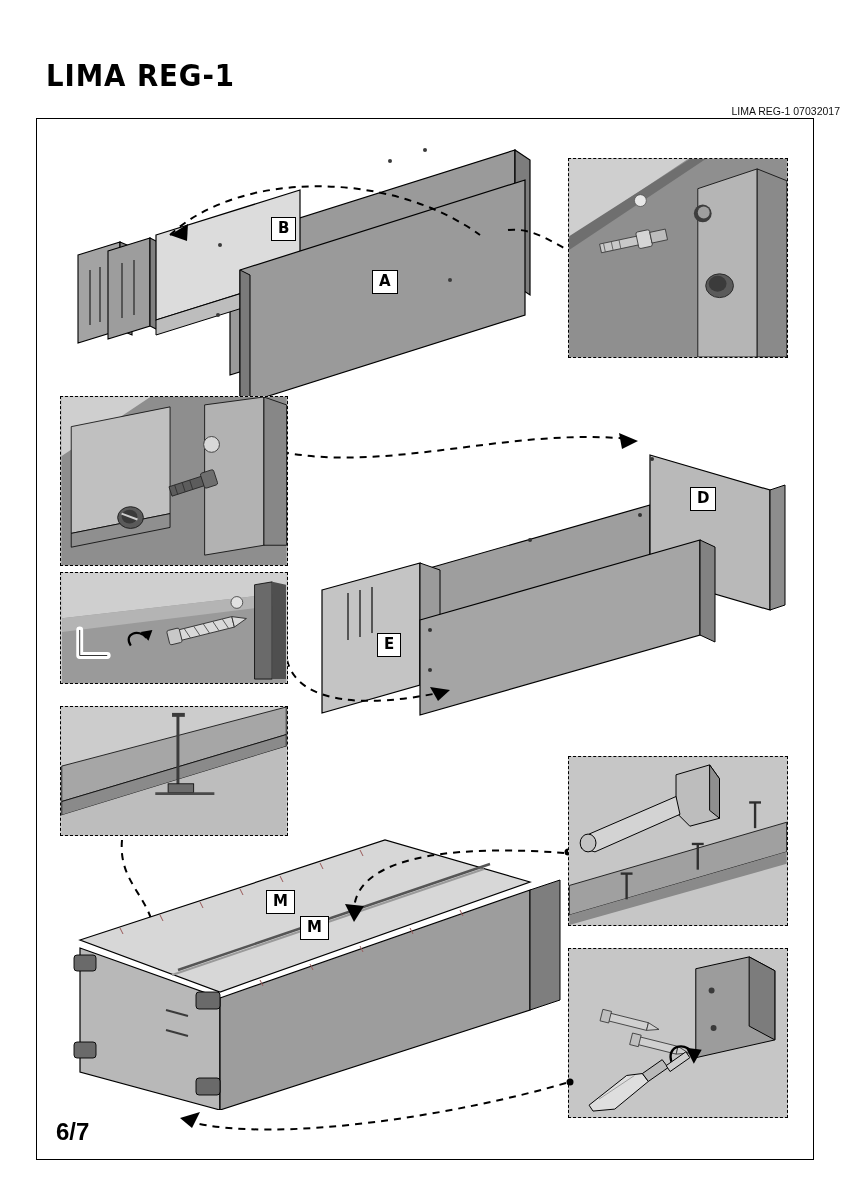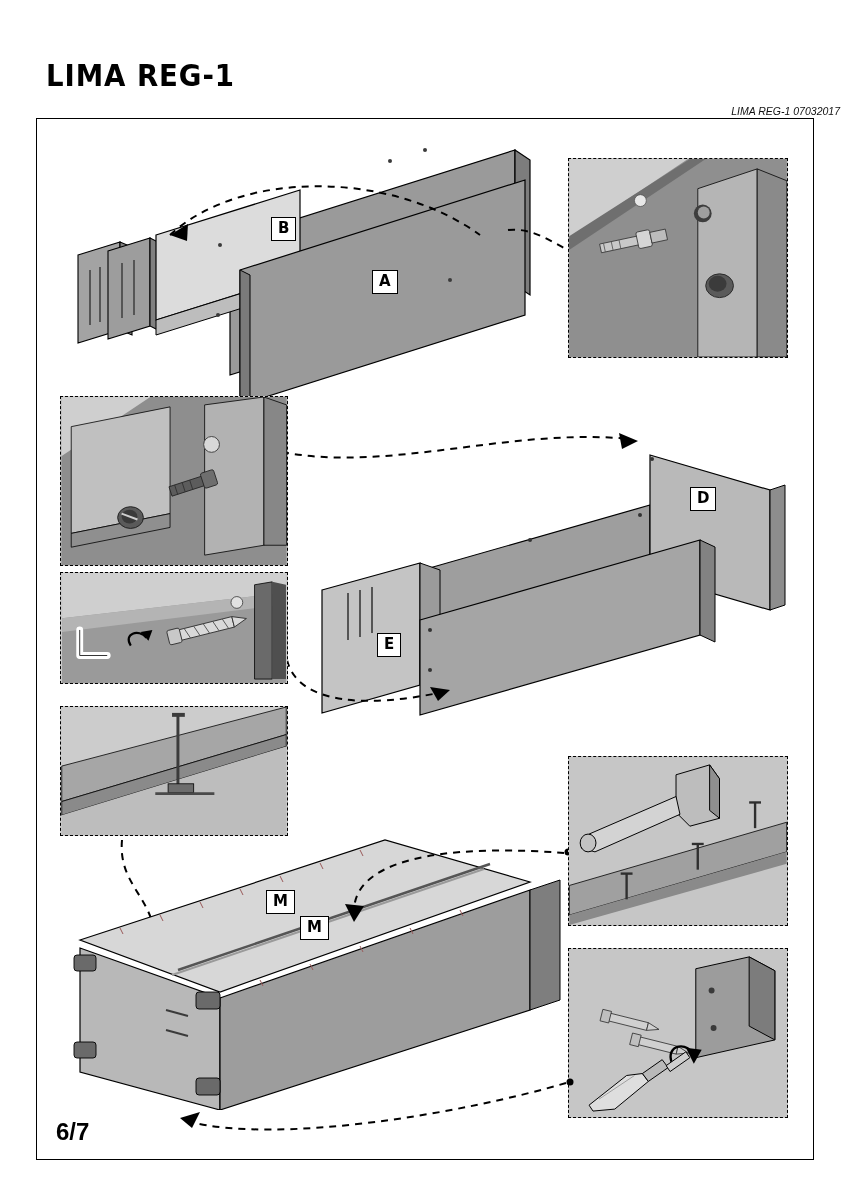--- a/index.html
+++ b/index.html
@@ -1,20 +1,20 @@
 <!DOCTYPE html>
 <html><head>
 <meta charset="utf-8">
 <style>
   html,body{margin:0;padding:0;background:#ffffff;}
   body{width:848px;height:1200px;font-family:"Liberation Sans",sans-serif;color:#000;position:relative;overflow:hidden;}
   .page{position:absolute;left:0;top:0;width:848px;height:936px;padding-left:24px;}
 
   .title{position:absolute;left:46px;top:58px;font-family:"DejaVu Sans",sans-serif;font-weight:bold;font-size:30px;letter-spacing:1px;transform:scaleX(0.92);transform-origin:left top;}
-  .doccode{position:absolute;right:32px;top:105px;font-size:10.5px;font-family:"Liberation Sans",sans-serif;color:#111;font-style:italic;}
+  .doccode{position:absolute;right:32px;top:105px;font-size:10.5px;font-family:"Liberation Sans",sans-serif;color:#111;}
 
   .frame{position:absolute;left:36px;top:118px;width:778px;height:1042px;border:1.6px solid #000;box-sizing:border-box;background:#fff;}
 
   .pagenum{position:absolute;left:56px;top:1118px;font-family:Liberation Sans, sans-serif;font-weight:bold;font-size:24px;}
 
   
   .panel{position:absolute;border:1.2px dashed #000;box-sizing:border-box;background:#c9c9c9;overflow:hidden;}
 
   .lbl{position:absolute;background:#fff;border:1.4px solid #000;font-family:"DejaVu Sans",sans-serif;font-weight:bold;font-size:15px;line-height:1;padding:3px 6px 4px 6px;box-sizing:border-box;text-align:center;}
 

